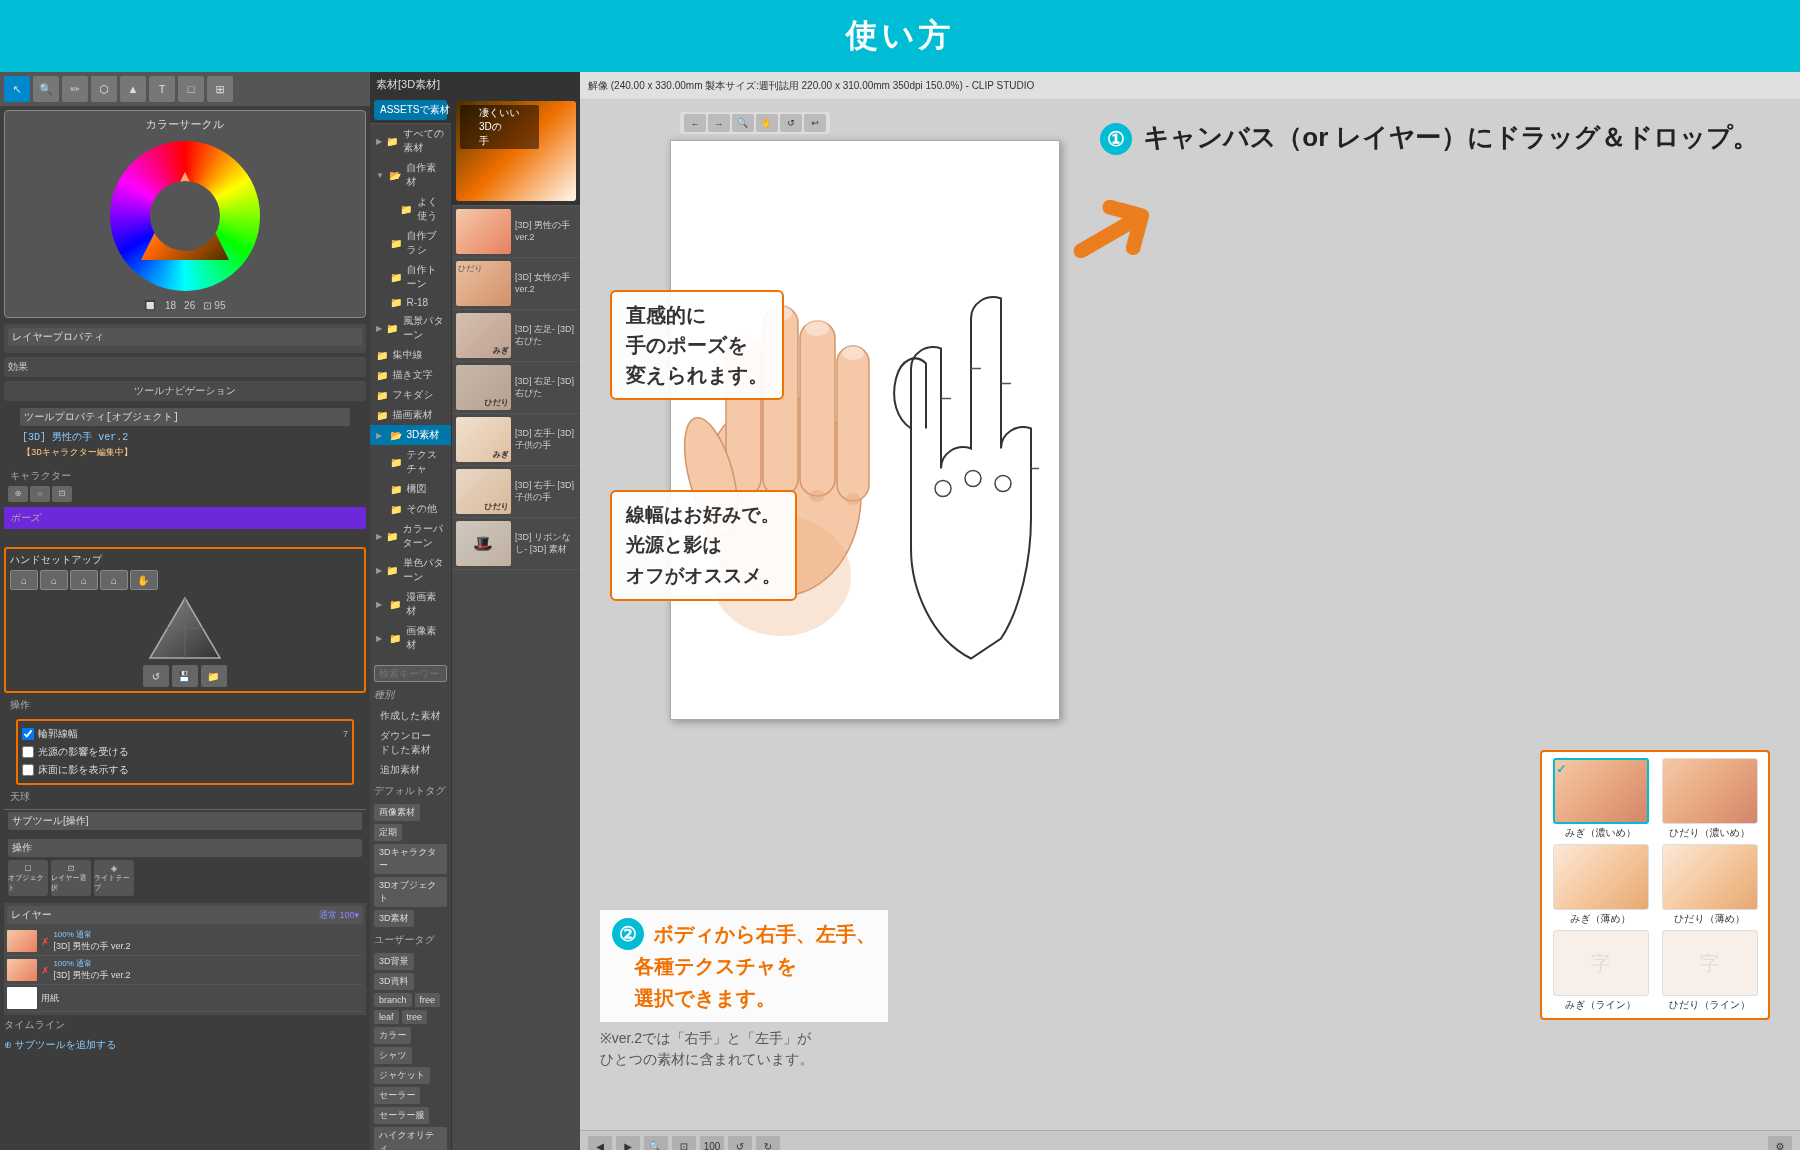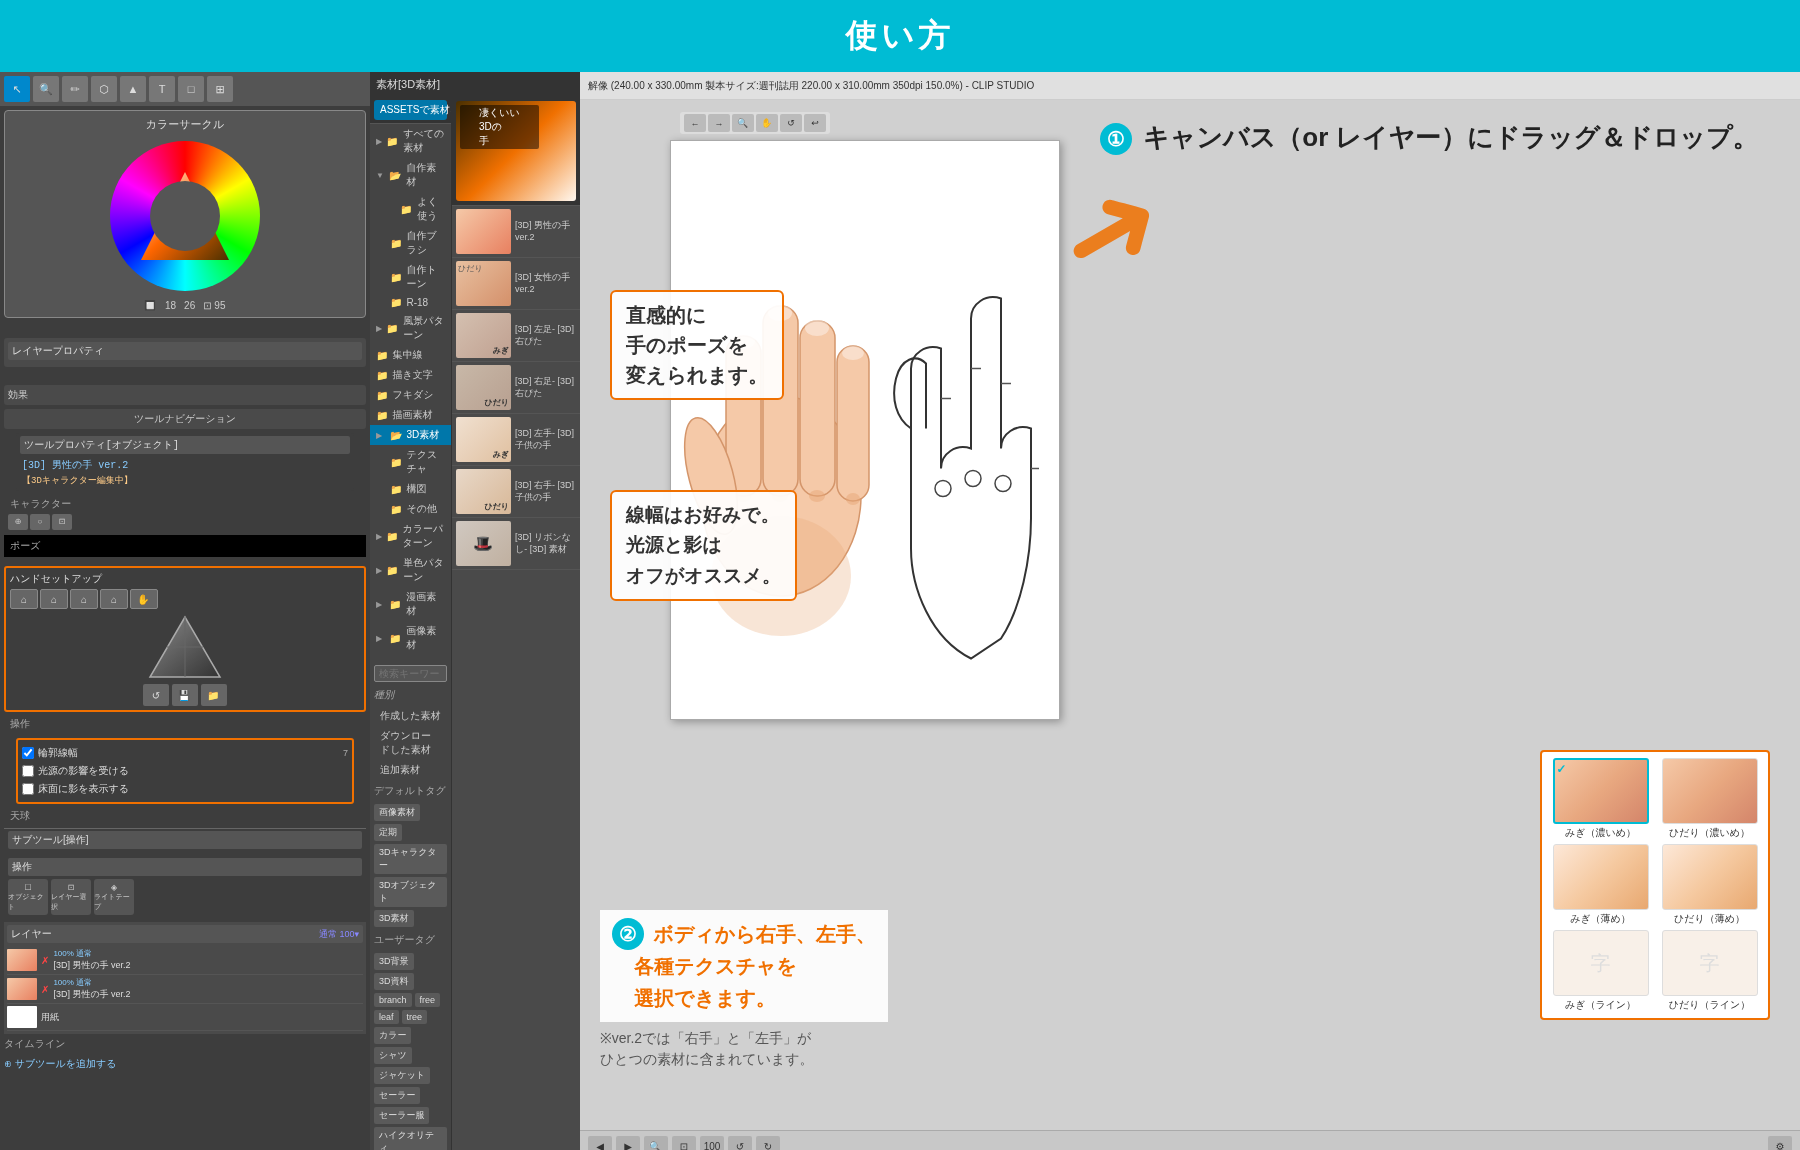--- a/index.html
+++ b/index.html
@@ -129,21 +129,21 @@
       justify-content: center;
       gap: 8px;
       font-size: 10px;
       color: #ccc;
       margin-top: 4px;
     }
 
     
     #layer-prop-panel {
       background: #4a4a4a;
-      margin: 16px 4px;
+      margin: 2px 4px;
       padding: 4px;
       border-radius: 3px;
       font-size: 10px;
       color: #ccc;
     }
 
     
     #effects-panel {
       background: #4a4a4a;
       margin: 2px 4px;
@@ -193,23 +193,24 @@
     }
 
     .section-label {
       font-size: 10px;
       color: #aaa;
       padding: 1px 2px;
     }
 
     
     #pose-section {
-      background: #000000;
-      margin: 0 4px 7px;
+      background: #6d28d9;
+      margin: 0 4px 16px;
       padding: 3px 4px;
+      font-style: italic;
     }
 
     
     #hand-set-area {
       border: 2px solid #f07000;
       background: #3d3d3d;
       margin: 2px 4px;
       padding: 4px;
       border-radius: 3px;
     }

